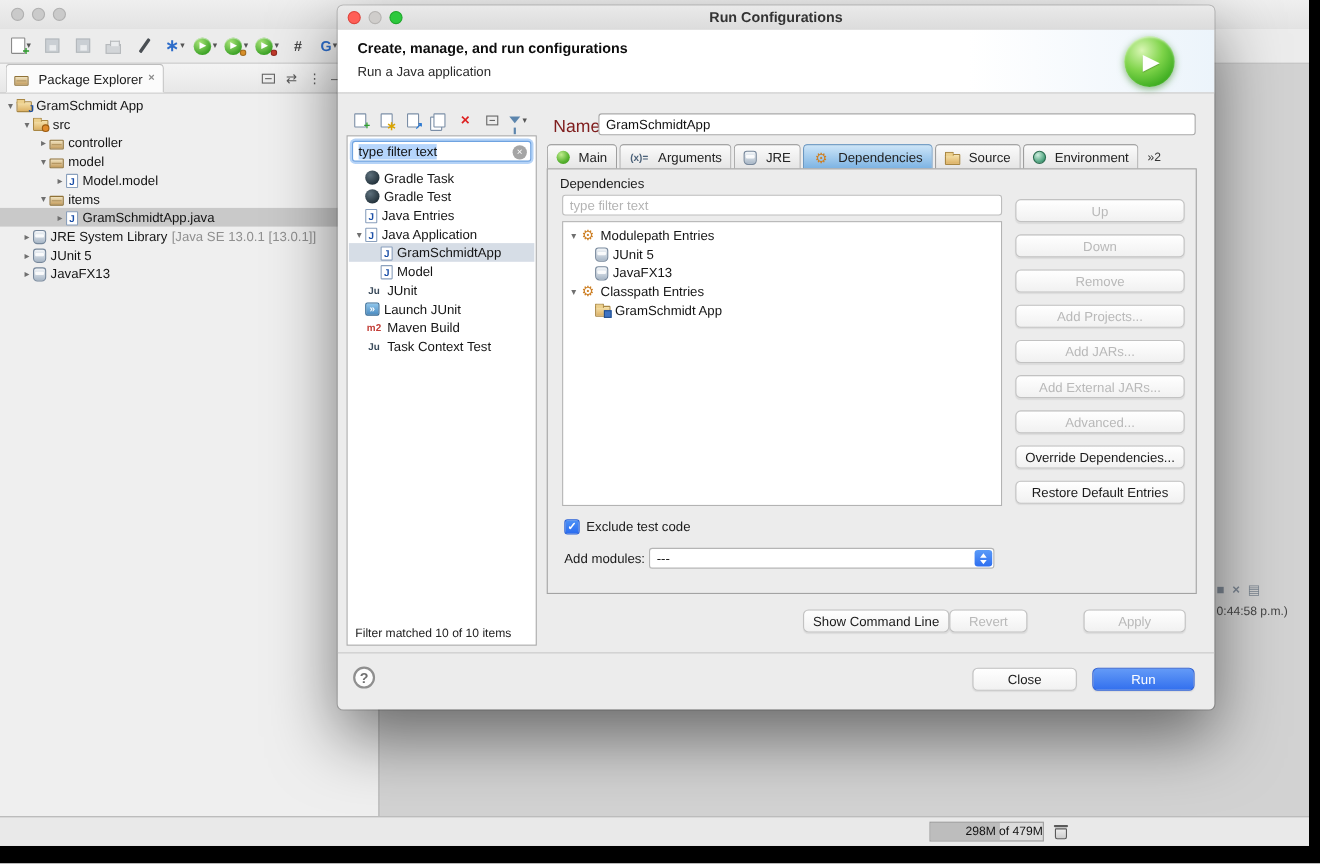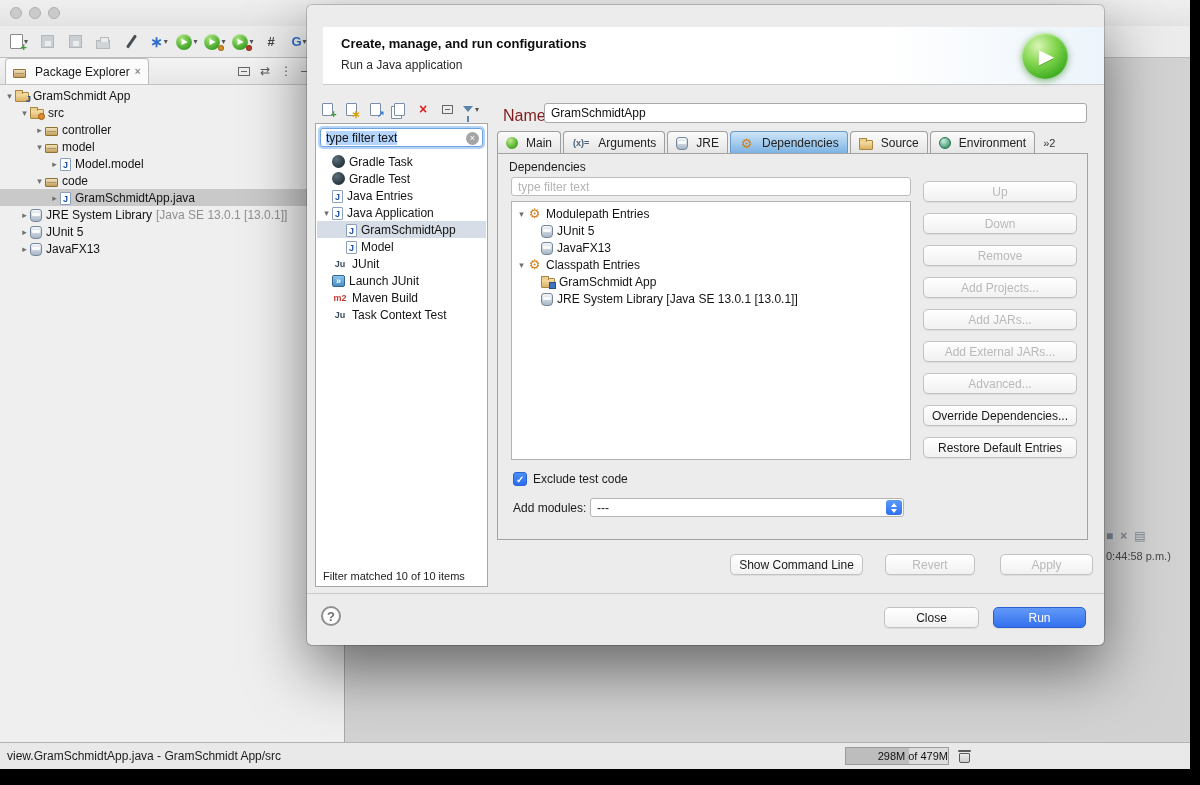--- a/index.html
+++ b/index.html
@@ -91,21 +91,21 @@
 .heap-fill{position:absolute;left:0;top:0;bottom:0;background:#bdbdbd;}
 .heap-text{position:relative;text-align:right;font-size:11px;line-height:16px;color:#111;}
 .trash{position:absolute;left:958px;top:6px;width:13px;height:14px;}
 .trash-lid{position:absolute;left:0;right:0;top:1px;height:2px;background:#5a5a5a;border-radius:1px;}
 .trash-body{position:absolute;left:1px;right:1px;top:4px;bottom:0;border:1px solid #5a5a5a;border-radius:1px 1px 2px 2px;background:linear-gradient(#ececec,#cdcdcd);}
 
 
 .dialog{position:absolute;left:307px;top:5px;width:797px;height:640px;background:#ececec;border-radius:5px;box-shadow:0 25px 60px rgba(0,0,0,.5),0 0 0 1px rgba(0,0,0,.18);overflow:hidden;}
 .dlg-titlebar{position:absolute;left:0;top:0;right:0;height:22px;background:linear-gradient(#eaeaea,#dcdcdc);border-bottom:1px solid #c3c3c3;display:flex;align-items:center;justify-content:center;font-size:13px;font-weight:600;color:#333;border-radius:5px 5px 0 0;}
 .dlg-lights{position:absolute;left:9px;top:5px;display:flex;gap:7px;}
-.dlg-header{position:absolute;left:16px;top:22px;right:0;height:58px;background:linear-gradient(90deg,#ffffff 72%,#ecf4fb);border-bottom:1px solid #cbcbcb;}
+.dlg-header{position:absolute;left:0;top:22px;right:0;height:58px;background:linear-gradient(90deg,#ffffff 72%,#ecf4fb);border-bottom:1px solid #cbcbcb;}
 .dlg-h1{position:absolute;left:18px;top:9px;font-size:13px;font-weight:700;color:#0d0d0d;}
 .dlg-sub{position:absolute;left:18px;top:31px;font-size:12px;color:#2a2a2a;}
 .play-badge{position:absolute;right:36px;top:6px;width:46px;height:46px;border-radius:50%;background:radial-gradient(circle at 35% 28%,#d9f6b4,#7fd44a 42%,#3fae22 76%,#2f9519);box-shadow:0 2px 7px rgba(50,130,30,.55),inset 0 1px 2px rgba(255,255,255,.65);display:flex;align-items:center;justify-content:center;}
 .play-badge .ptri{color:#fff;font-size:20px;margin-left:3px;text-shadow:0 1px 1px rgba(0,0,0,.25);}
 .dlg-body{position:absolute;left:0;top:81px;right:0;bottom:0;}
 
 
 .dlg-left-toolbar{position:absolute;left:10px;top:14px;display:flex;gap:4px;align-items:center;}
 .lt{width:20px;height:18px;display:flex;align-items:center;justify-content:center;position:relative;}
 .lt .caret{font-size:8px;color:#555;margin-left:2px;}
@@ -146,22 +146,22 @@
 .chk-row{position:absolute;left:15px;top:318px;display:flex;align-items:center;gap:6px;}
 .checkbox{width:14px;height:14px;border-radius:3px;border:1px solid #bdbdbd;background:#fff;position:relative;}
 .checkbox.checked{background:linear-gradient(#4b90f6,#2a6cf0);border-color:#2a62d8;}
 .checkbox.checked::before{content:'✓';position:absolute;left:2px;top:0;color:#fff;font-size:10px;font-weight:700;line-height:13px;}
 .addmod-label{position:absolute;left:15px;top:347px;font-size:12px;}
 .addmod{position:absolute;left:92px;top:344px;width:314px;height:19px;background:#fff;border:1px solid #b5b5b5;border-radius:3px;font-size:12px;display:flex;align-items:center;padding-left:6px;color:#222;}
 .stepper{position:absolute;right:1px;top:1px;bottom:1px;width:16px;border-radius:3px;background:linear-gradient(#5b9bf8,#2e6ef0);display:flex;flex-direction:column;align-items:center;justify-content:center;gap:2px;}
 .st-up{width:0;height:0;border-left:3px solid transparent;border-right:3px solid transparent;border-bottom:4px solid #fff;}
 .st-down{width:0;height:0;border-left:3px solid transparent;border-right:3px solid transparent;border-top:4px solid #fff;}
 .btn-showcmd{position:absolute;left:423px;top:468px;width:133px;height:21px;}
-.btn-revert{position:absolute;left:578px;top:468px;width:90px;height:21px;}
-.btn-apply{position:absolute;left:678px;top:468px;width:93px;height:21px;margin-left:15px;}
+.btn-revert{position:absolute;left:556px;top:468px;width:71px;height:21px;}
+.btn-apply{position:absolute;left:678px;top:468px;width:93px;height:21px;}
 .footer-sep{position:absolute;left:0;right:0;top:507px;height:1px;background:#c9c9c9;}
 .help-btn{position:absolute;left:14px;top:520px;width:20px;height:20px;border-radius:50%;border:2px solid #8f8f8f;color:#6f6f6f;font-size:13px;font-weight:700;display:flex;align-items:center;justify-content:center;background:#fdfdfd;}
 .help-btn::before{content:'?';}
 .btn-close{position:absolute;left:577px;top:521px;width:95px;height:21px;}
 .btn-run{position:absolute;left:686px;top:521px;width:93px;height:21px;background:linear-gradient(#639af7,#3370ee);border:1px solid #2d5fd3;color:#fff;}
 </style>
 </head>
 <body>
 
 <div class="screen">
@@ -268,21 +268,21 @@
             <span class="lbl">model</span>
           </div>
           <div class="tree-row" style="padding-left: 49px;">
             <span class="arrow">▸</span>
             <span class="icn icn-java-file">J</span>
             <span class="lbl">Model.model</span>
           </div>
           <div class="tree-row" style="padding-left: 34px;">
             <span class="arrow">▾</span>
             <span class="icn icn-package"></span>
-            <span class="lbl">code</span>
+            <span class="lbl">items</span>
           </div>
           <div class="tree-row selected" style="padding-left: 49px;">
             <span class="arrow">▸</span>
             <span class="icn icn-java-file">J</span>
             <span class="lbl">GramSchmidtApp.java</span>
           </div>
           <div class="tree-row" style="padding-left: 19px;">
             <span class="arrow">▸</span>
             <span class="icn icn-library"></span>
             <span class="lbl">JRE System Library</span>
@@ -295,33 +295,40 @@
           </div>
           <div class="tree-row" style="padding-left: 19px;">
             <span class="arrow">▸</span>
             <span class="icn icn-library"></span>
             <span class="lbl">JavaFX13</span>
           </div>
         </div>
     </div>
 
     <div class="status-bar">
-      <span class="status-text">view.GramSchmidtApp.java - GramSchmidt App/src</span>
       <div class="heap">
         <div class="heap-fill" id="heap-fill" style="width: 62%;"></div>
         <div class="heap-text">298M of 479M</div>
       </div>
       <div class="trash">
         <span class="trash-lid"></span>
           <span class="trash-body"></span>
       </div>
     </div>
   </div>
 
   <div class="dialog">
+    <div class="dlg-titlebar">
+      <div class="dlg-lights">
+        <span class="tl tl-red"></span>
+        <span class="tl tl-gray"></span>
+        <span class="tl tl-green"></span>
+      </div>
+      <span>Run Configurations</span>
+    </div>
 
     <div class="dlg-header">
       <div class="dlg-h1">Create, manage, and run configurations</div>
       <div class="dlg-sub">Run a Java application</div>
       <div class="play-badge">
           <span class="ptri">▶</span>
         </div>
     </div>
 
     <div class="dlg-body">
@@ -465,25 +472,20 @@
             </div>
             <div class="tree-row" style="padding-left: 4px;">
               <span class="arrow">▾</span>
               <span class="icn icn-classpath">⚙</span>
               <span class="lbl">Classpath Entries</span>
             </div>
             <div class="tree-row" style="padding-left: 18px;">
               <span class="arrow"></span>
               <span class="icn icn-project"></span>
               <span class="lbl">GramSchmidt App</span>
-            </div>
-            <div class="tree-row" style="padding-left: 18px;">
-              <span class="arrow"></span>
-              <span class="icn icn-library"></span>
-              <span class="lbl">JRE System Library [Java SE 13.0.1 [13.0.1]]</span>
             </div>
           </div>
         <span id="side-buttons"><button class="macbtn side-btn disabled" style="top: 27px;">Up</button><button class="macbtn side-btn disabled" style="top: 59px;">Down</button><button class="macbtn side-btn disabled" style="top: 91px;">Remove</button><button class="macbtn side-btn disabled" style="top: 123px;">Add Projects...</button><button class="macbtn side-btn disabled" style="top: 155px;">Add JARs...</button><button class="macbtn side-btn disabled" style="top: 187px;">Add External JARs...</button><button class="macbtn side-btn disabled" style="top: 219px;">Advanced...</button><button class="macbtn side-btn" style="top: 251px;">Override Dependencies...</button><button class="macbtn side-btn" style="top: 283px;">Restore Default Entries</button></span>
         <div class="chk-row">
           <span class="checkbox checked" id="exclude-chk"></span>
           <span>Exclude test code</span>
         </div>
         <span class="addmod-label">Add modules:</span>
         <div class="addmod">
           <span>---</span>

